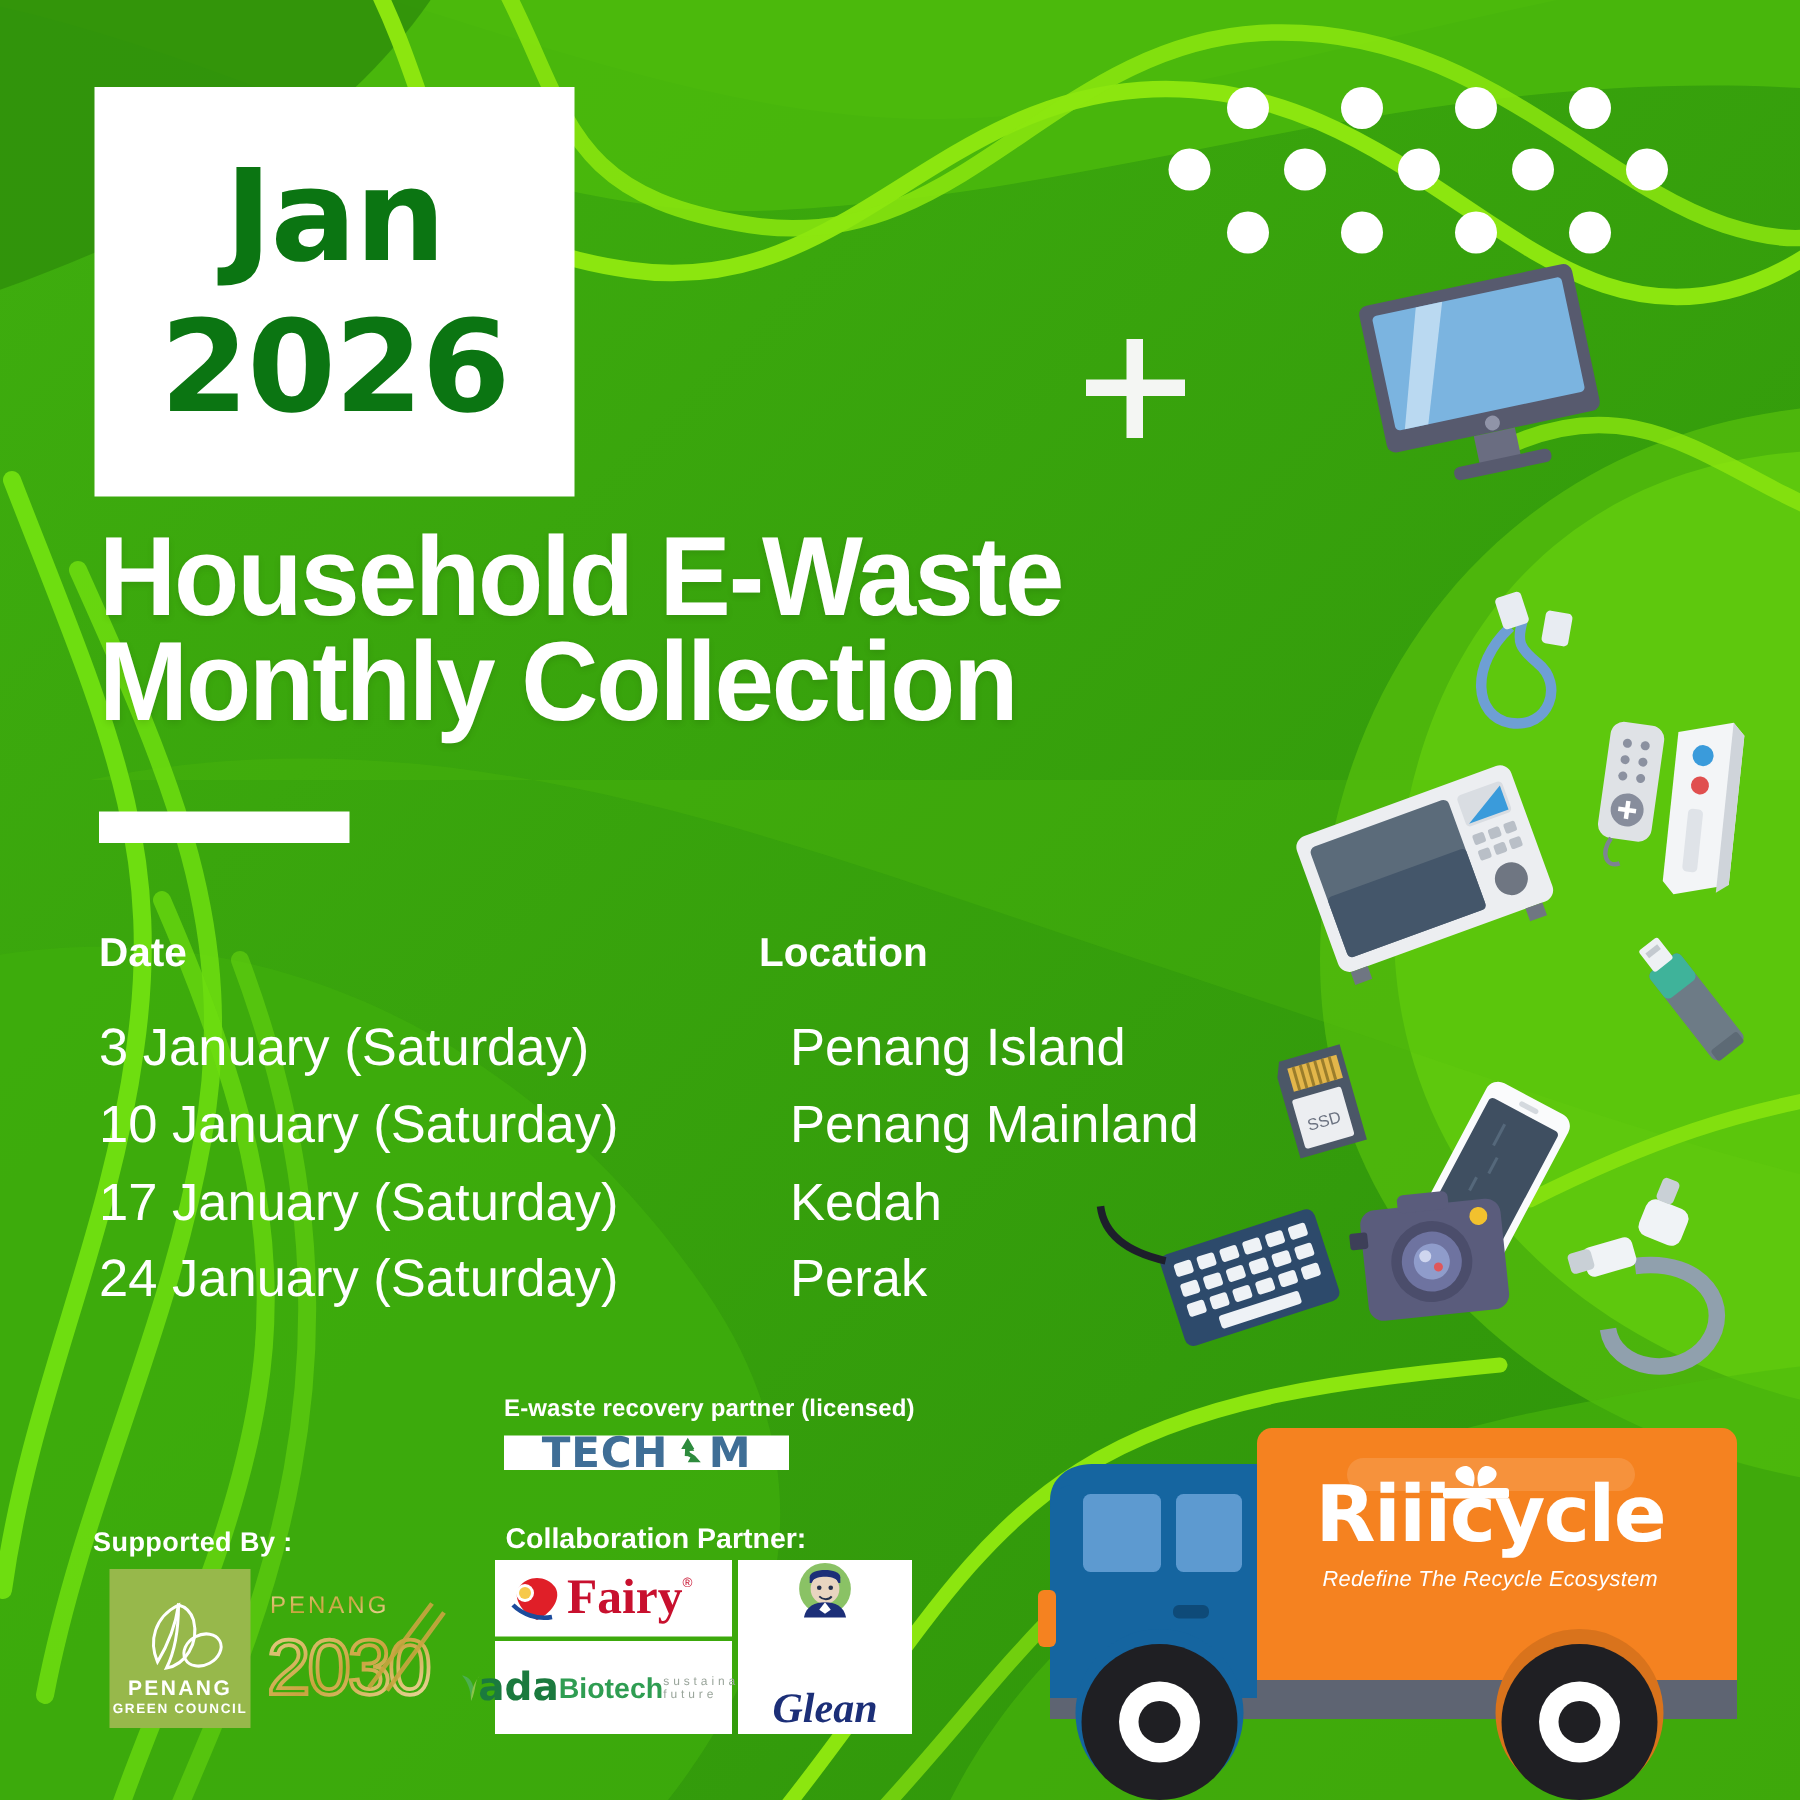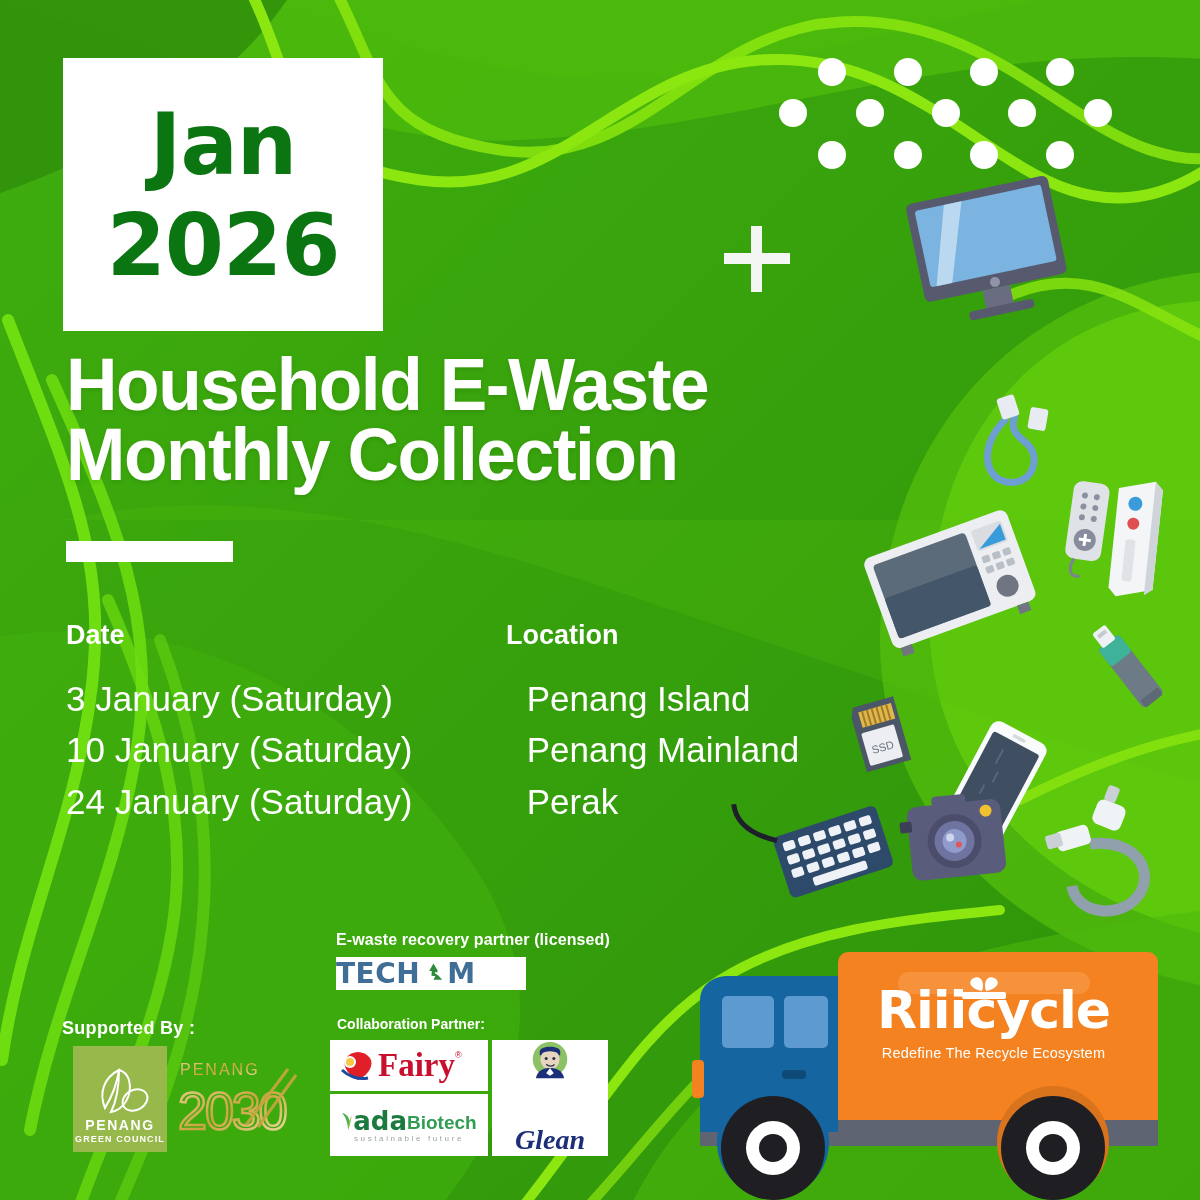--- a/index.html
+++ b/index.html
@@ -40,28 +40,28 @@
 
   
   .schedule { left:66px; top:620px; width:780px; color:#ffffff; }
   .sched-head { display:flex; font-weight:bold; font-size:27px; margin-bottom:22px; }
   .sched-row  { display:flex; font-size:35px; line-height:1.47; font-weight:400;gap:35px; }
   .col-date { width:440px; }
   .col-loc  { width:330px; }
 
   
   .techom-label { left:336px; top:931px; font-size:16px; color:#fff; font-weight:600; letter-spacing:.1px; }
-  .techom-logo  { left:336px; top:957px; width:190px; height:33px; background:#fff;
-                  display:flex; align-items:center; justify-content:flex-start; }
+  .techom-logo  { left:336px; top:957px; width:190px; height:23px; background:#fff;
+                  display:flex; align-items:center; justify-content:center; }
   .techom-logo .tx { font-family:"DejaVu Sans", sans-serif; font-weight:bold; font-size:28px;
                      color:#3f6e96; letter-spacing:0.5px; line-height:1; }
   .recycle-ico { width:25px; height:25px; margin:0 1px; }
 
   .supported-label { left:62px; top:1018px; font-size:18px; color:#fff; font-weight:bold; letter-spacing:.3px;}
-  .collab-label    { left:337px; top:1016px; font-size:14px; color:#fff; font-weight:600; }
+  .collab-label    { left:337px; top:1016px; font-size:19px; color:#fff; font-weight:600; }
 
   
   .pgc { left:73px; top:1046px; width:94px; height:106px; background:#97b84b;
          display:flex; flex-direction:column; align-items:center; justify-content:flex-end; padding-bottom:6px;}
   .pgc .t1 { color:#fff; font-size:14px; font-weight:bold; letter-spacing:1.6px; line-height:1.1;}
   .pgc .t2 { color:#fff; font-size:9px; font-weight:bold; letter-spacing:1.1px; line-height:1.4;}
 
   
   .p2030 { left:176px; top:1055px; width:126px; height:85px; }
 
@@ -74,21 +74,21 @@
   .fairy-tx { font-family:"Liberation Serif", serif; font-weight:bold; font-size:33px; color:#c8102e; line-height:1;}
   .ada-tx   { font-family:"DejaVu Sans", sans-serif; font-weight:bold; font-size:26px; color:#1b7a3e; line-height:1;}
   .ada-bio  { font-family:"Liberation Sans", sans-serif; font-weight:600; font-size:19px; color:#2f9d52;}
   .ada-sub  { font-size:8px; color:#9aa59b; letter-spacing:2.6px; }
   .glean-tx { font-family:"Liberation Serif", serif; font-style:italic; font-weight:bold;
               font-size:28px; color:#1c2f78;margin-top:38px; }
 
   
   .riii { position:absolute; left:876px; top:984px; width:235px; text-align:center; }
   .riii .logo { font-family:"DejaVu Sans", sans-serif; font-weight:bold; font-size:52px; color:#fff; line-height:1; letter-spacing:-1px;}
-  .riii .tag  { font-size:14.5px; color:#fff; margin-top:9px; letter-spacing:.2px; }
+  .riii .tag  { font-size:14.5px; color:#fff; margin-top:9px; letter-spacing:.2px;font-style:italic; }
 </style>
 </head>
 <body>
 
 <div class="poster">
 
   <svg class="bg-svg" viewBox="0 0 1200 1200">
     <defs>
       <linearGradient id="g1" x1="0" y1="0" x2="1" y2="1">
         <stop offset="0%" stop-color="#3fae0e"></stop>
@@ -350,20 +350,24 @@
     </div>
     <div class="sched-row">
       <div class="col-date">3 January (Saturday)</div>
       <div class="col-loc">Penang Island</div>
     </div>
     <div class="sched-row">
       <div class="col-date">10 January (Saturday)</div>
       <div class="col-loc">Penang Mainland</div>
     </div>
     <div class="sched-row">
+      <div class="col-date">17 January (Saturday)</div>
+      <div class="col-loc">Kedah</div>
+    </div>
+    <div class="sched-row">
       <div class="col-date">24 January (Saturday)</div>
       <div class="col-loc">Perak</div>
     </div>
   </div>
 
   <div class="layer techom-label">E-waste recovery partner (licensed)</div>
   <div class="layer techom-logo">
     <span class="tx">TECH</span>
     <svg class="recycle-ico" viewBox="0 0 40 40">
       <path d="M20 4 L27 16 L22 16 L22 22 L18 22 L18 16 L13 16 Z" fill="#2e8b3d"></path>
@@ -411,21 +415,21 @@
     <svg width="40" height="36" viewBox="0 0 40 36">
       <path d="M8 10 C14 2 26 2 32 10 C36 16 32 26 20 32 C8 26 4 16 8 10 Z" fill="#e01f28"></path>
       <circle cx="12" cy="14" r="6" fill="#fff"></circle>
       <circle cx="12" cy="14" r="4" fill="#f6c94a"></circle>
       <path d="M4 22 C10 28 20 32 30 30" fill="none" stroke="#1c4b9c" stroke-width="3"></path>
     </svg>
     <span class="fairy-tx">Fairy</span>
     <span style="font-size:9px;color:#c8102e;align-self:flex-start;margin-top:10px;">®</span>
   </div>
 
-  <div class="layer card ada" style="display:flex;flex-direction:column;align-items:center;justify-content:center;">
+  <div class="layer card ada" style="display:flex;flex-direction:row;align-items:center;justify-content:center;">
     <div style="display:flex;align-items:flex-end;">
       <svg width="14" height="18" viewBox="0 0 14 18" style="margin-bottom:4px;margin-right:-2px;">
         <path d="M7 18 C7 10 4 4 1 1 C7 2 11 8 7 18 Z" fill="#4caf50"></path>
         <path d="M7 18 C7 10 10 4 13 1 C9 4 11 10 7 18 Z" fill="#8bc34a"></path>
       </svg>
       <span class="ada-tx">ada</span>
       <span class="ada-bio">Biotech</span>
     </div>
     <div class="ada-sub">sustainable future</div>
   </div>

